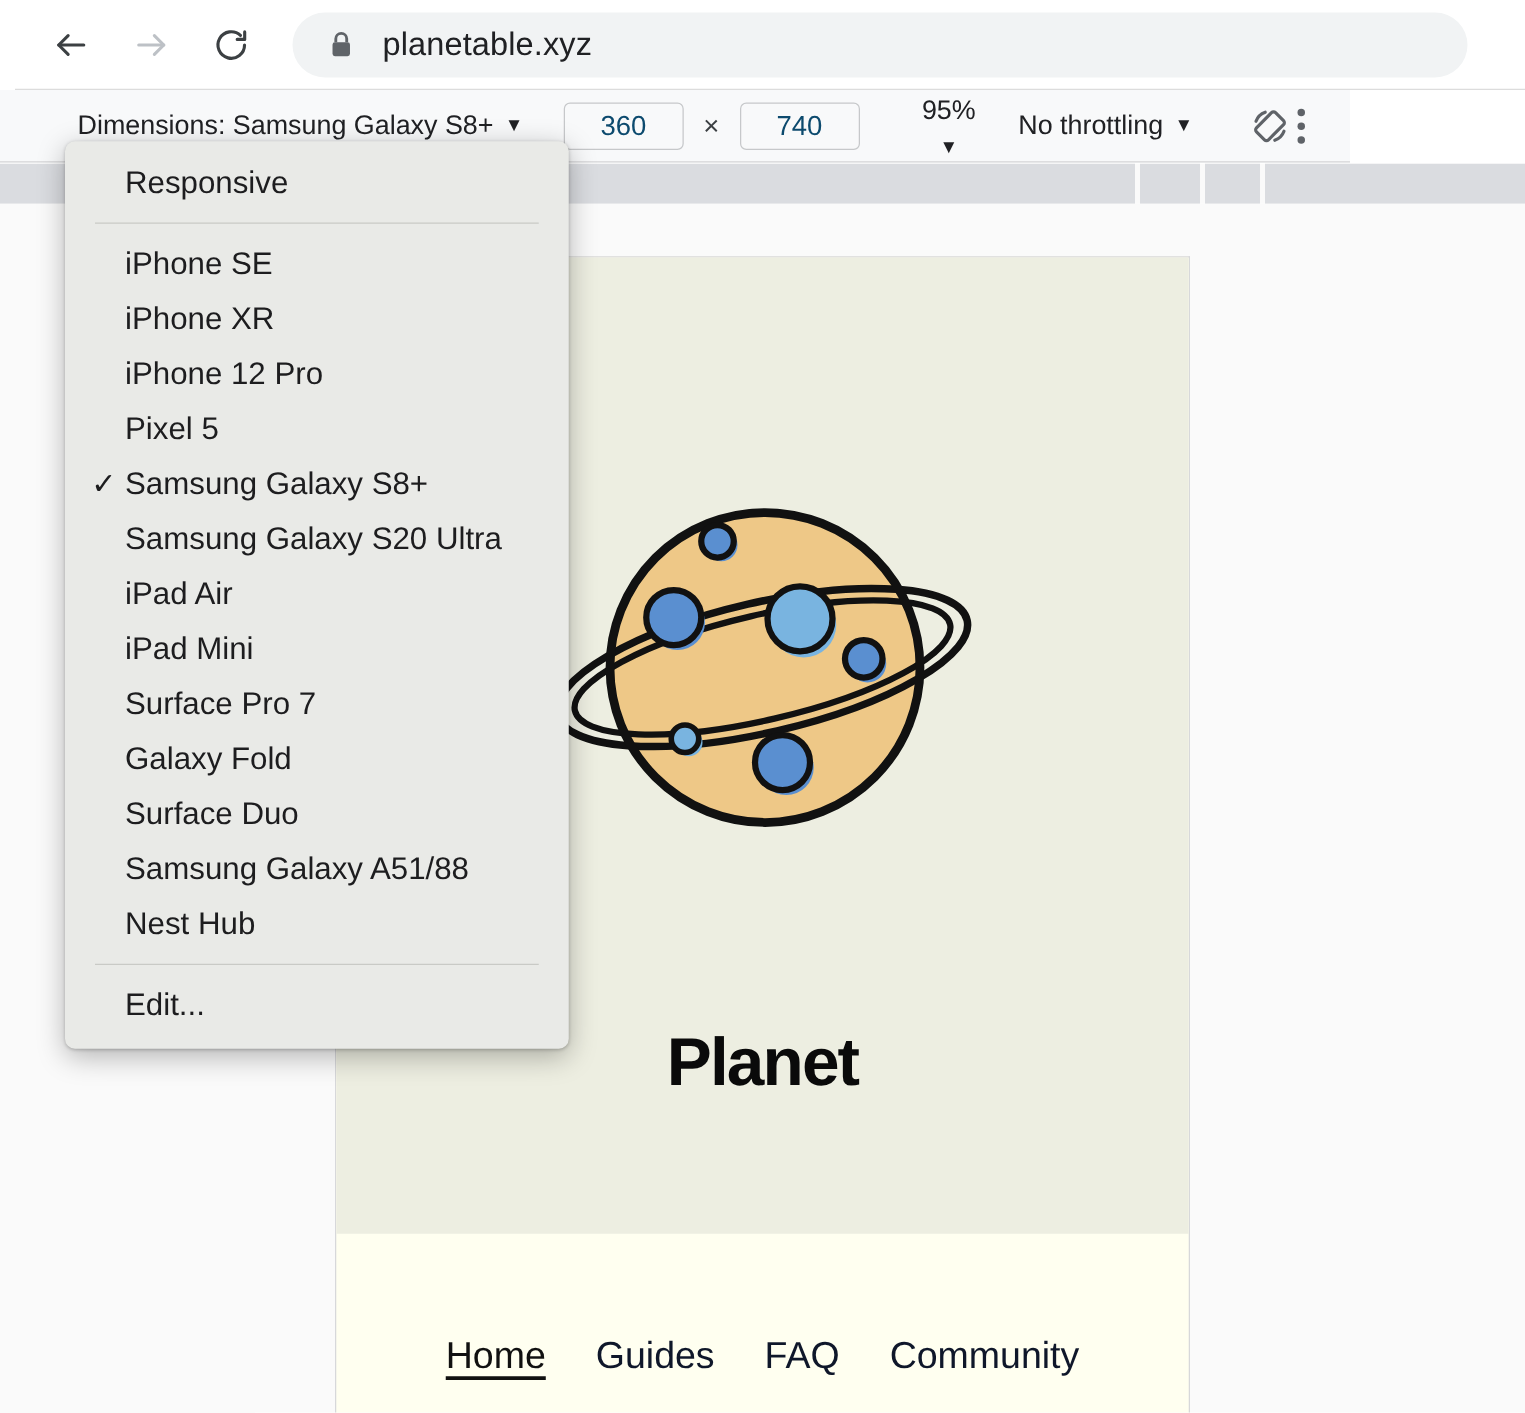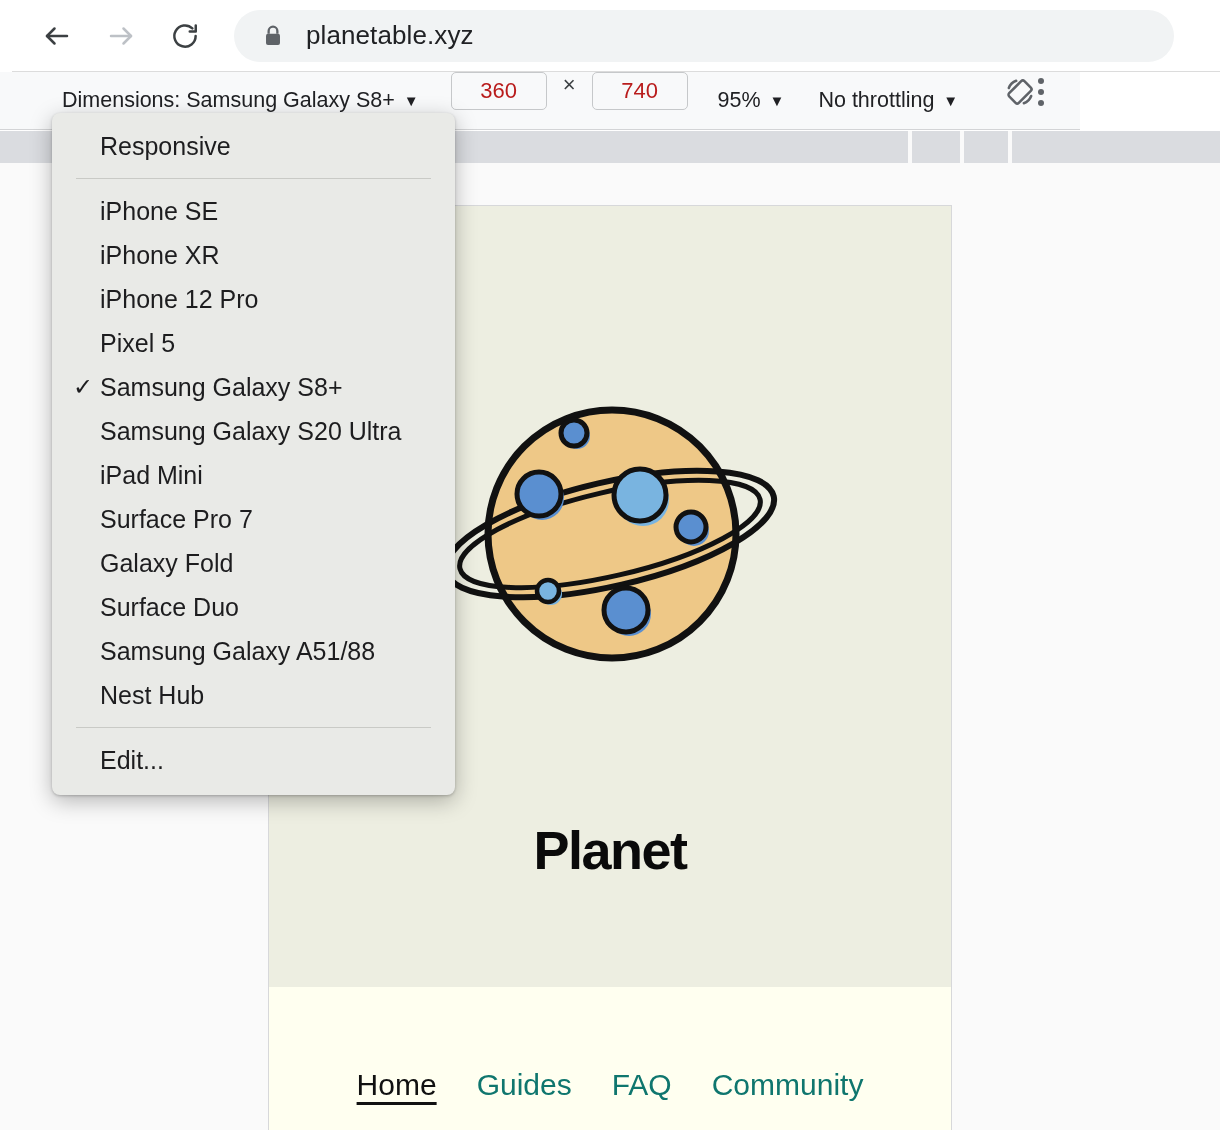--- a/index.html
+++ b/index.html
@@ -48,48 +48,49 @@
   }
 
   
   .device-toolbar {
     position: absolute;
     left: 0; top: 72px;
     width: 1080px; height: 58px;
     background: #f8f9fa;
     border-bottom: 1px solid #d3d4d6;
     display: flex;
+    align-items: center;
   }
   .dim-select {
     margin-left: 62px;
     display: flex;
     align-items: center;
     gap: 9px;
     font-size: 21.5px;
     color: #202124;
     white-space: nowrap;
   }
   .caret { font-size: 15px; color: #202124; line-height: 1; }
 
   .dim-input {
     width: 96px; height: 38px;
     background: #f8f9fa;
     border: 1px solid #c6c8ca;
     border-radius: 5px;
     font-size: 22px;
-    color: #b91c1c;
+    color: #0c4a6e;
     text-align: center;
     font-family: "Liberation Sans", sans-serif;
     line-height: 36px;
   }
   .w-input { margin-left: 32px; }
   .times { margin: 0 16px; font-size: 22px; color: #3c4043; }
 
-  .zoom-select { margin-left: 30px; display: flex; align-items: center; gap: 9px;
-                 font-size: 21.5px; color: #202124; }
+  .zoom-select { margin-left: 50px; display: flex; align-items: center; gap: 9px;
+                 font-size: 21.5px; color: #202124; flex-direction: column; }
   .throttle-select { margin-left: 34px; display: flex; align-items: center; gap: 9px;
                  font-size: 21.5px; color: #202124; white-space: nowrap; }
   .rotate-btn { margin-left: 42px; display: flex; align-items: center; justify-content: center;
                 width: 40px; height: 40px; }
   .kebab-btn { position: absolute; right: 22px; display: flex; flex-direction: column;
                gap: 5px; align-items: center; justify-content: center;
                width: 34px; height: 40px; }
   .kebab-dot { width: 6px; height: 6px; border-radius: 50%; background: #5f6368; }
 
   
@@ -143,21 +144,21 @@
   }
   .navlinks {
     position: absolute;
     left: 0; top: 862px;
     width: 682px;
     display: flex;
     justify-content: center;
     gap: 40px;
     font-size: 30px;
   }
-  .navlink { color: #0f766e; white-space: nowrap; }
+  .navlink { color: #0f172a; white-space: nowrap; }
   .navlink.active { color: #111111; text-decoration: underline; text-underline-offset: 7px;
                     text-decoration-thickness: 3px; }
 
   
   .device-menu {
     position: absolute;
     left: 52px; top: 113px;
     width: 403px;
     background: #e9eae7;
     border-radius: 8px;
@@ -330,20 +331,23 @@
       <span>Pixel 5</span>
     </div>
     <div class="menu-item">
       <span class="check">✓</span>
       <span>Samsung Galaxy S8+</span>
     </div>
     <div class="menu-item">
       <span>Samsung Galaxy S20 Ultra</span>
     </div>
     <div class="menu-item">
+      <span>iPad Air</span>
+    </div>
+    <div class="menu-item">
       <span>iPad Mini</span>
     </div>
     <div class="menu-item">
       <span>Surface Pro 7</span>
     </div>
     <div class="menu-item">
       <span>Galaxy Fold</span>
     </div>
     <div class="menu-item">
       <span>Surface Duo</span>

